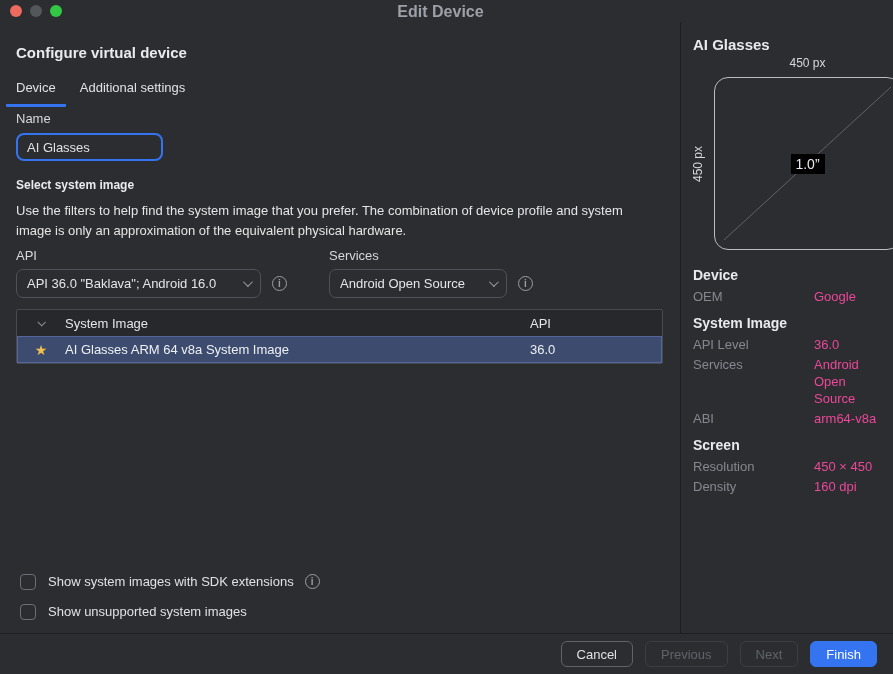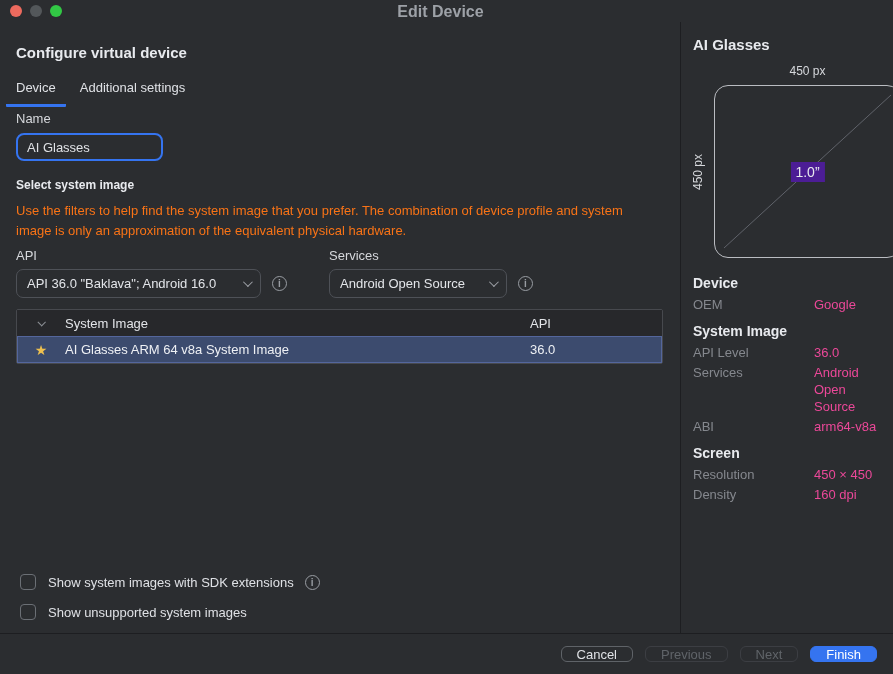--- a/index.html
+++ b/index.html
@@ -28,21 +28,21 @@
   .tabs { display:flex; gap:4px; margin-top:19px; margin-left:-10px; }
   .tab { padding:0 10px 9px; border-bottom:3px solid transparent; color:#dfe1e5; cursor:default; }
   .tab.active { border-bottom-color:#3574f0; border-radius:1px; }
   .field-label { margin-top:4px; color:#d6d8dc; }
   .name-input {
     display:block; margin-top:7px; width:147px; height:28px;
     background:transparent; border:2px solid #3574f0; border-radius:8px;
     color:#dfe1e5; font:13px "Liberation Sans", sans-serif; padding:0 9px; outline:none;
   }
   h2.sel { font-size:12px; font-weight:bold; margin-top:16px; line-height:17px; color:#e8eaee; }
-  .desc { margin-top:7px; max-width:630px; color:#f97316; line-height:20px; }
+  .desc { margin-top:7px; max-width:630px; color:#e5e5e5; line-height:20px; }
   .filters { display:flex; gap:42px; margin-top:7px; }
   .fgroup .flabel { margin-bottom:6px; color:#d6d8dc; }
   .frow { display:flex; align-items:center; }
   .select {
     display:flex; align-items:center; justify-content:space-between;
     height:29px; border:1px solid #4e5157; border-radius:7px; padding:0 10px;
     color:#e3e5e9; background:transparent; cursor:default;
   }
   .select.api { width:245px; }
   .select.services { width:178px; }
@@ -58,46 +58,46 @@
   .t-head { display:grid; grid-template-columns:48px 465px 1fr; height:26px; align-items:center;
     background:#27282b; color:#e3e5e9; }
   .t-head .sortcell { display:flex; justify-content:center; }
   .sortchev { width:6px; height:6px; border-right:1.5px solid #8b8f95; border-bottom:1.5px solid #8b8f95;
     transform:rotate(45deg) translateY(-1px); }
   .t-row { display:grid; grid-template-columns:48px 465px 1fr; height:27px; align-items:center; }
   .t-row.selected { background:#3c4b6e; box-shadow:inset 0 0 0 1px #54669c; color:#eef0f4; }
   .starcell { text-align:center; color:#eec04f; font-size:14px; }
   
   .checks { position:absolute; left:20px; bottom:13px; }
-  .checkrow { display:flex; align-items:center; margin-top:14px; }
+  .checkrow { display:flex; align-items:flex-start; margin-top:14px; }
   .checkrow:first-child { margin-top:0; }
   .cbox { width:16px; height:16px; border:1.5px solid #6b6f75; border-radius:4px; background:transparent; flex:0 0 auto; }
   .clabel { margin-left:12px; color:#dfe1e5; }
   
   h2.dev-name { font-size:15px; font-weight:bold; line-height:18px; color:#e8eaee; }
-  .preview { position:relative; height:194px; margin-top:10px;text-decoration:underline; }
+  .preview { position:relative; height:194px; margin-top:2px;text-decoration:underline; }
   .pv-top { position:absolute; top:0; left:21px; width:187px; text-align:center; font-size:12px; color:#d6d8dc; }
   .pv-box { position:absolute; top:21px; left:21px; width:187px; height:173px;
     border:1px solid #babcc1; border-radius:14px; }
   .pv-box svg { position:absolute; inset:0; }
   .pv-diag-label { position:absolute; top:50%; left:50%; transform:translate(-50%,-50%);
-    background:#4c1d95; padding:2px 5px; font-size:14px; color:#e8eaee; }
+    background:#000000; padding:2px 5px; font-size:14px; color:#e8eaee; }
   .pv-left { position:absolute; top:21px; left:-3px; height:173px; width:16px; }
   .pv-left span { position:absolute; top:50%; left:50%; transform:translate(-50%,-50%) rotate(-90deg);
     white-space:nowrap; font-size:12px; color:#d6d8dc; }
   .details { margin-top:17px; padding-right:8px; }
   .sec-h { font-size:14px; font-weight:bold; color:#e8eaee; margin-top:10px; margin-bottom:5px; }
   .details .sec:first-child .sec-h { margin-top:0; }
   .drow { display:grid; grid-template-columns:92px 1fr; column-gap:29px; margin-bottom:3px; line-height:17px; }
   .dlabel { color:#85888e; }
   .dvalue { color:#ec4899; }
   
   .footer { position:absolute; left:0; right:0; bottom:0; height:41px; border-top:1px solid #1d1e21;
     display:flex; align-items:center; justify-content:flex-end; gap:12px; padding-right:16px; background:#2b2d30; }
-  .btn { height:16px; padding:0 15px; border-radius:6px; border:1px solid #5f6368; background:transparent;
+  .btn { height:26px; padding:0 15px; border-radius:6px; border:1px solid #5f6368; background:transparent;
     color:#dfe1e5; font:13px "Liberation Sans", sans-serif; cursor:default; }
   .btn.disabled { border-color:#3c3e43; color:#606469; }
   .btn.primary { background:#3574f0; border-color:#3574f0; color:#ffffff; }
 </style>
 </head>
 <body>
 
 <div class="window">
 
   <div class="titlebar">

